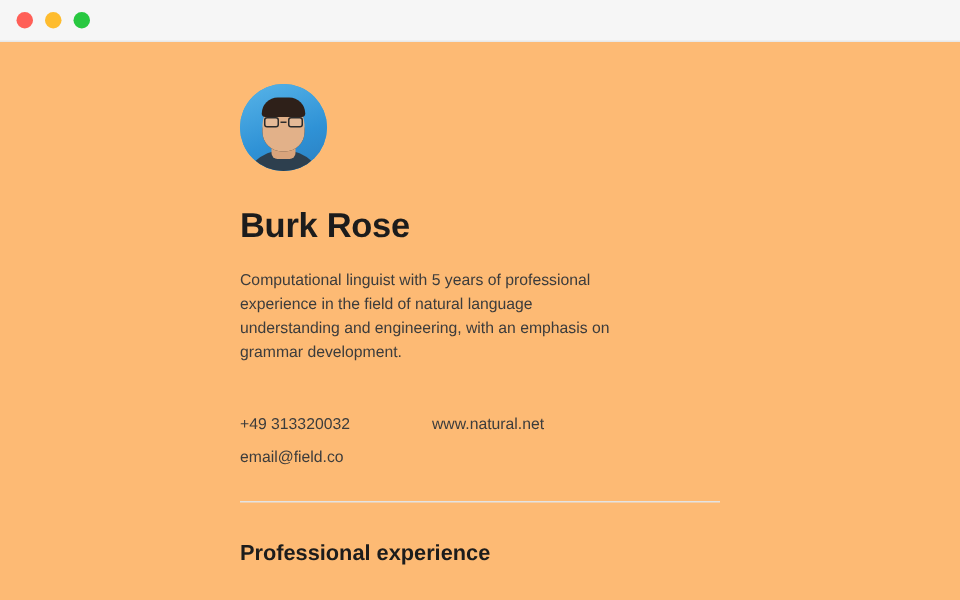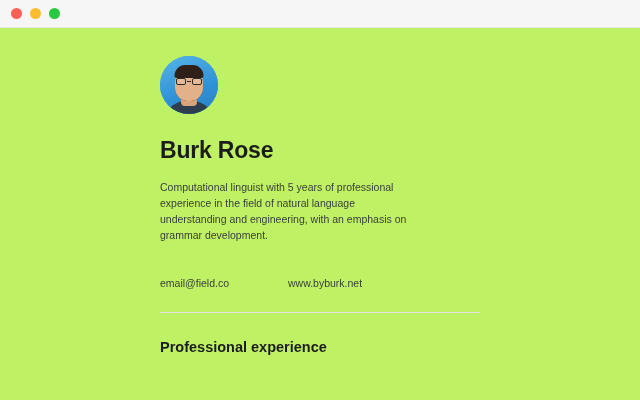--- a/index.html
+++ b/index.html
@@ -48,21 +48,21 @@
   }
   .dot.red    { background: #ff5f57; }
   .dot.yellow { background: #febc2e; }
   .dot.green  { background: #28c840; }
 
   
   .doc {
     flex: 1;
     overflow: hidden;
     position: relative;
-    background: #bef264;
+    background: #fdba74;
   }
   .page {
     padding-top: 28px;
     padding-left: 160px;
     padding-right: 120px;
     box-sizing: border-box;
   }
 
   
   .avatar {
@@ -235,24 +235,25 @@
         </div>
       </div>
 
       <h1 class="name">Burk Rose</h1>
 
       <p class="summary">Computational linguist with 5 years of professional experience in the field of natural language understanding and engineering, with an emphasis on grammar development.</p>
 
 
       <div class="contact-grid">
         <div class="contact-col left">
+          <div class="contact-item">+49 313320032</div>
           <div class="contact-item">email@field.co</div>
         </div>
         <div class="contact-col right">
-          <div class="contact-item">www.byburk.net</div>
+          <div class="contact-item">www.natural.net</div>
         </div>
       </div>
 
       <div class="divider"></div>
 
       <h2 class="section-title">Professional experience</h2>
 
     </div>
   </div>
 

